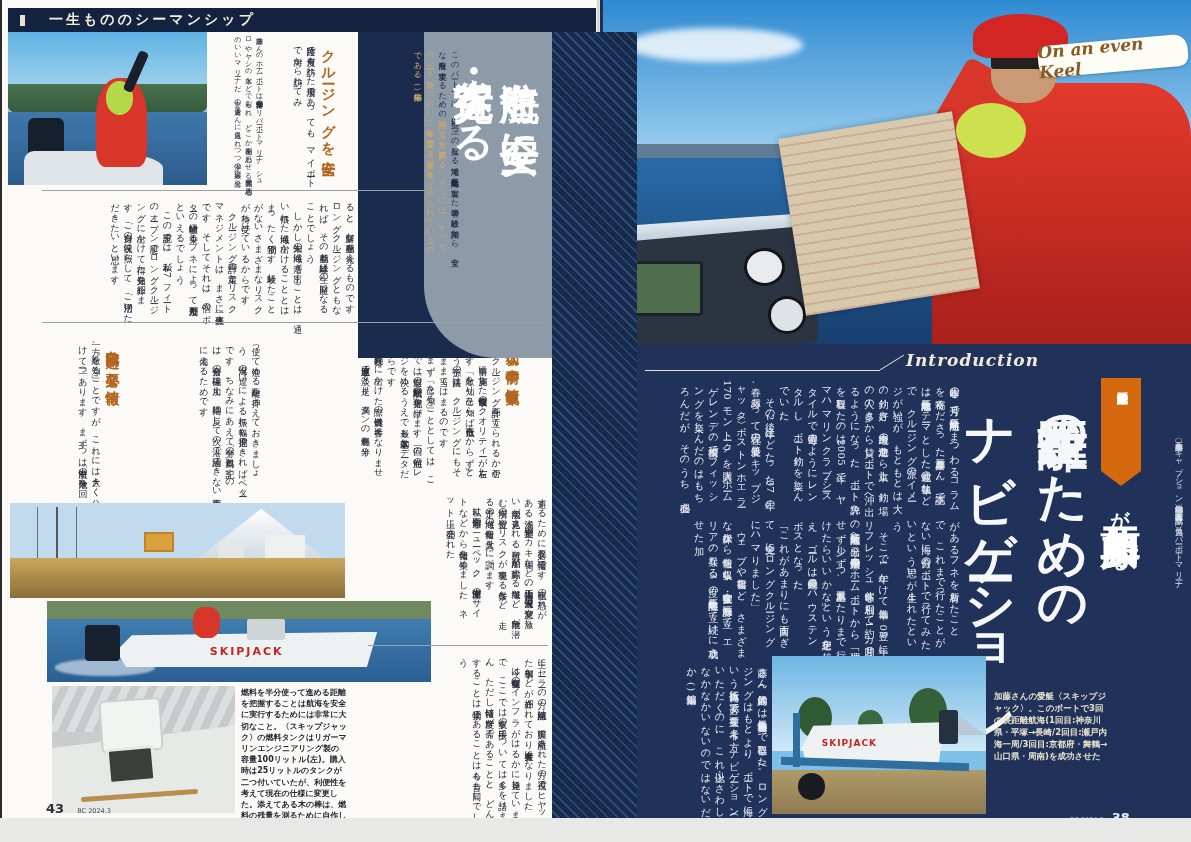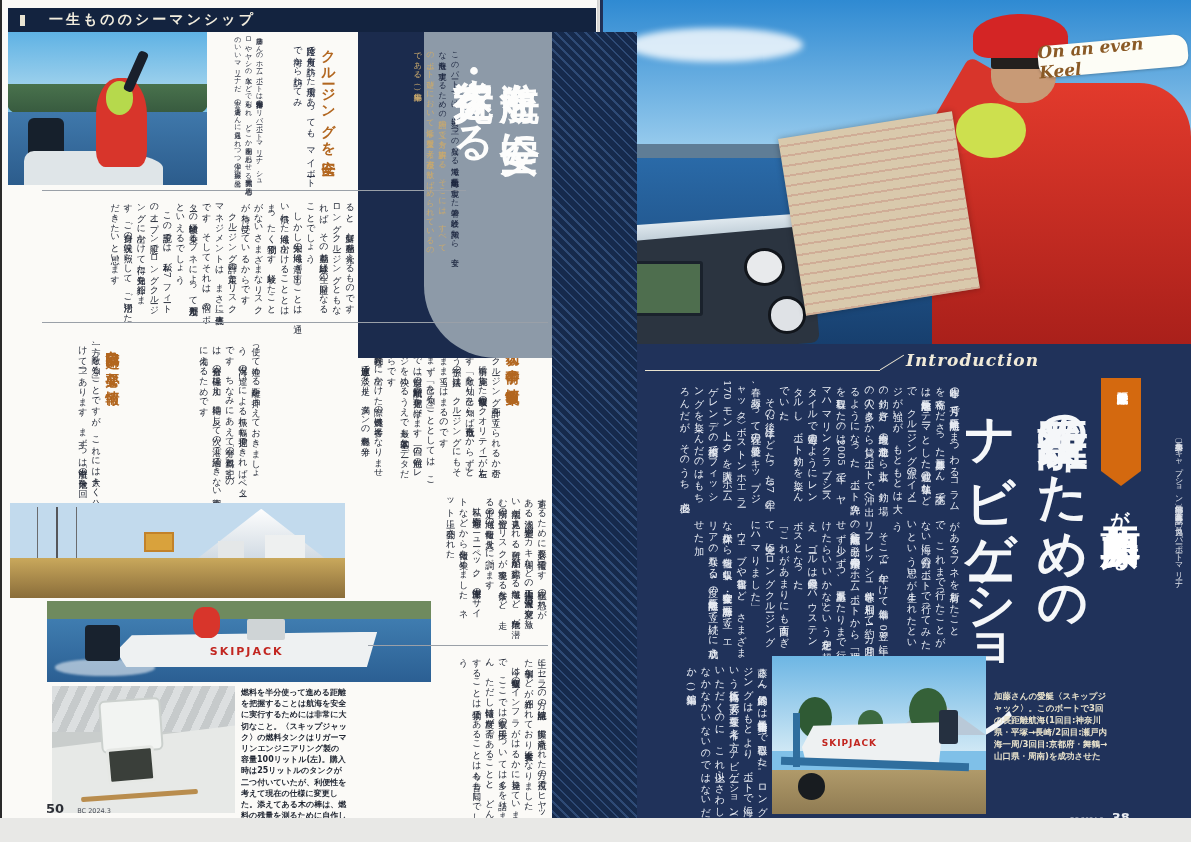--- a/index.html
+++ b/index.html
@@ -227,21 +227,21 @@
   <div class="abs" id="fuel-photo">
     <div class="fu-wall"></div>
     <div class="fu-deck"></div>
     <div class="fu-lid"></div>
     <div class="fu-hole"></div>
     <div class="fu-stick"></div>
   </div>
   <div class="abs" id="fuel-caption">燃料を半分使って進める距離を把握することは航海を安全に実行するためには非常に大切なこと。〈スキップジャック〉の燃料タンクはリガーマリンエンジニアリング製の容量100リットル(左)。購入時は25リットルのタンクが二つ付いていたが、利便性を考えて現在の仕様に変更した。添えてある木の棒は、燃料の残量を測るために自作したスケール</div>
 
   <div class="abs" id="footer-left">
-    <span class="num">50</span>
+    <span class="num">43</span>
     <span class="iss">BC 2024.3</span>
   </div>
 
   <div class="abs" id="stripe-band"></div>
   <div class="abs" id="gutter"></div>
 
   <div class="abs" id="right-bg"></div>
 
   <div class="abs" id="hero-photo">
     <div class="h-sky"></div>

